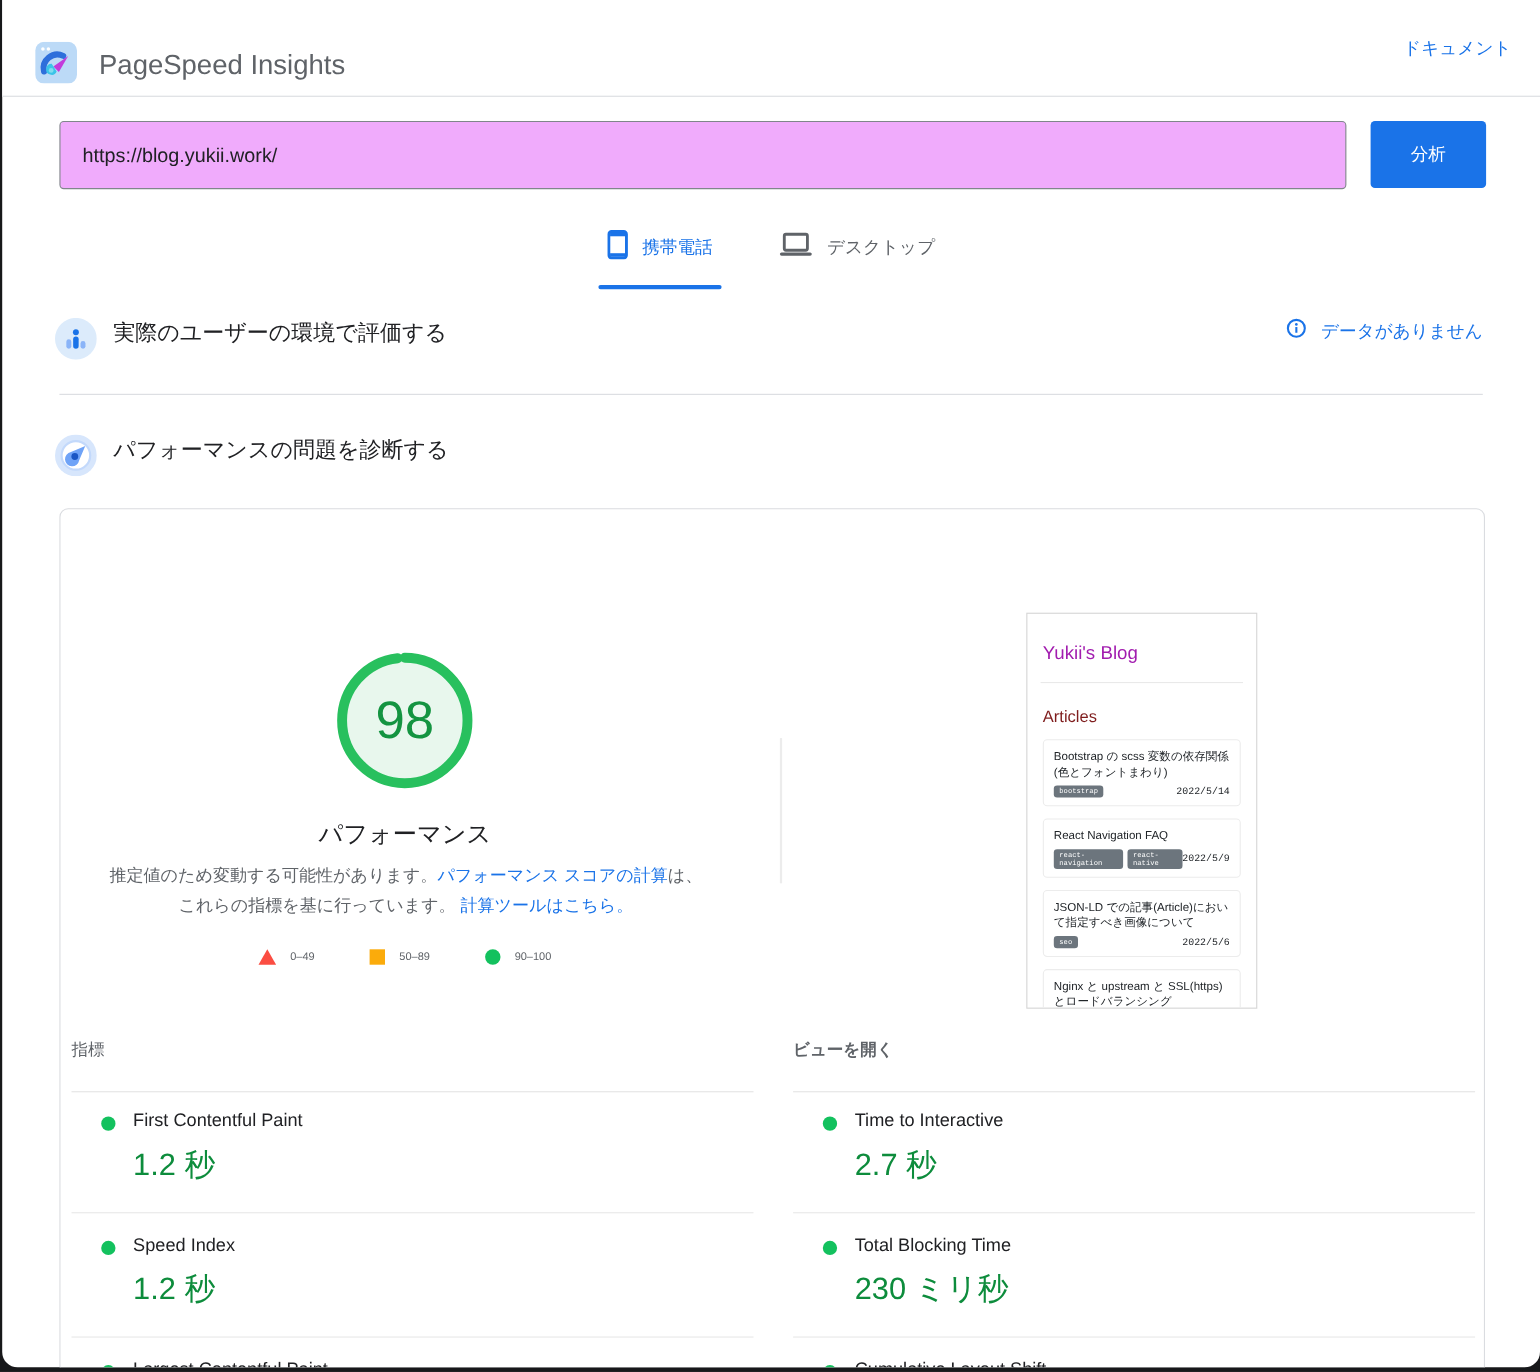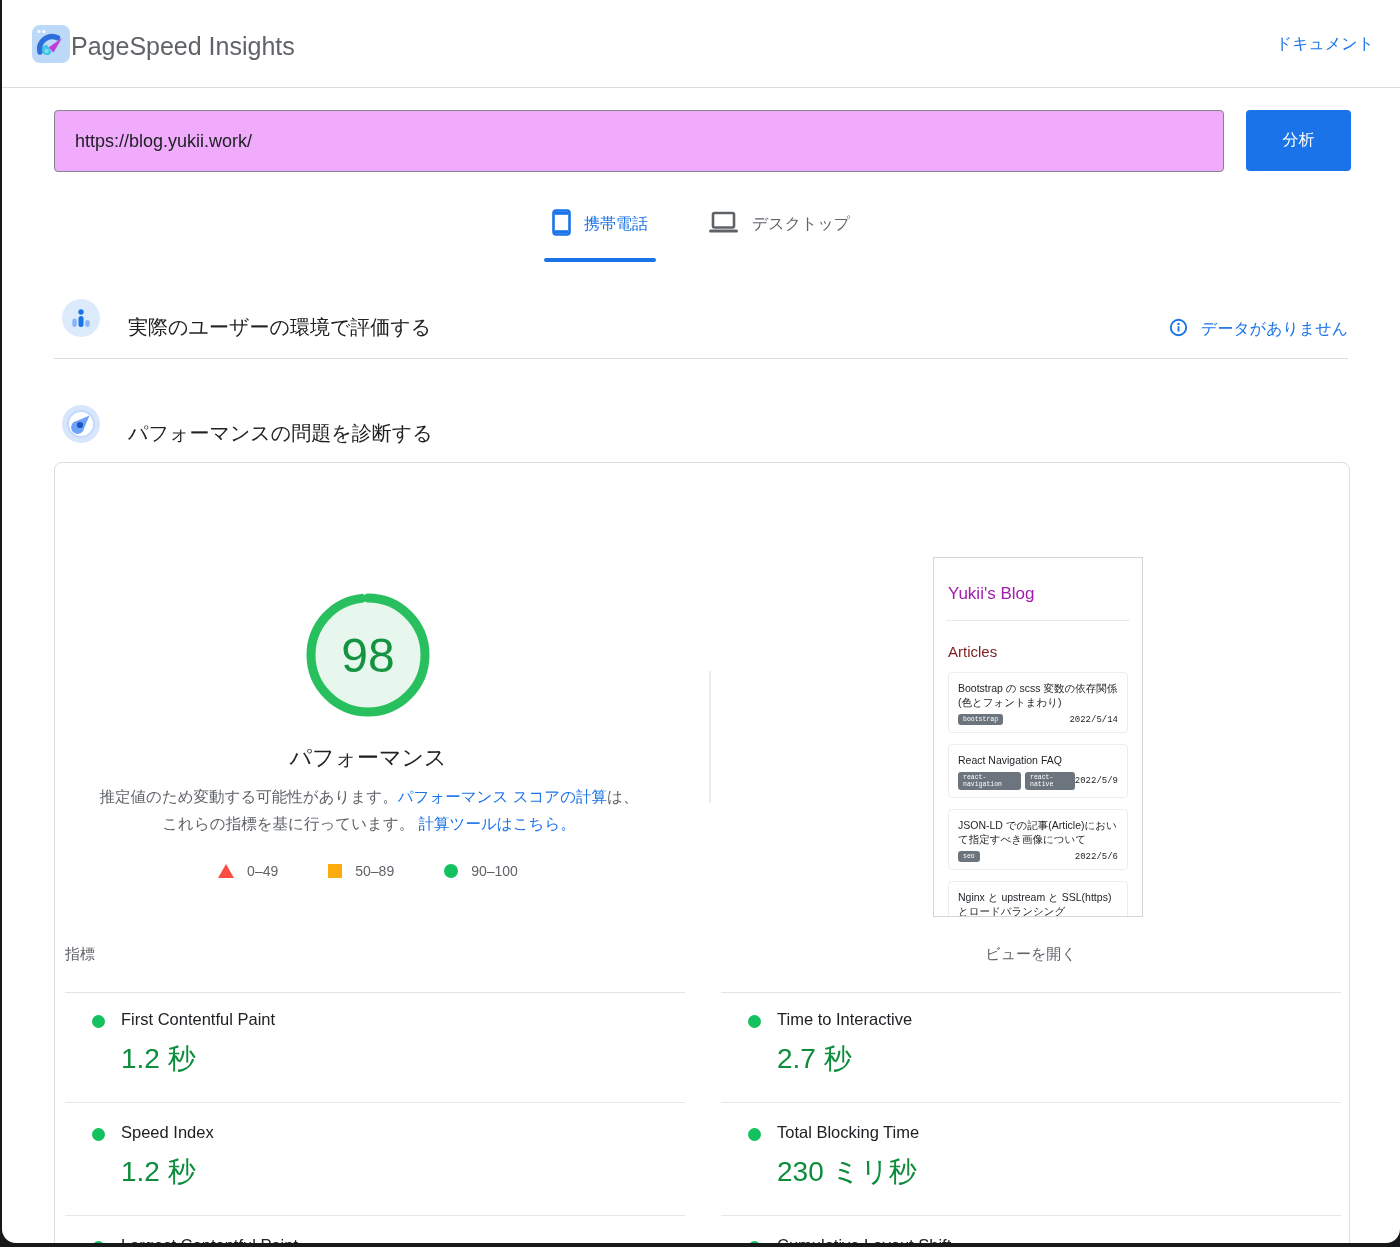--- a/index.html
+++ b/index.html
@@ -4,21 +4,21 @@
 <style>
   * { box-sizing: border-box; margin: 0; padding: 0; }
   html,body { background:#17181a; }
   body { font-family:"Liberation Sans","DejaVu Sans",sans-serif; }
   .stage { position:relative; width:1400px; height:1247px; background:#17181a; overflow:hidden; }
   .page  { position:absolute; left:2px; top:0; width:1398px; height:1243px; background:#fff;
            border-radius:0 0 14px 14px; overflow:hidden; }
 
   
   .header { position:absolute; top:0; left:0; right:0; height:88px; border-bottom:1px solid #dadce0; background:#fff; }
-  .brand { position:absolute; left:30px; top:25px; display:flex; align-items:center; gap:1px; }
+  .brand { position:absolute; left:30px; top:38px; display:flex; align-items:center; gap:20px; }
   .brand-title { font-size:25px; color:#5f6368; letter-spacing:0; }
   .doc-link { position:absolute; right:26px; top:0; height:88px; display:flex; align-items:center;
               color:#1a73e8; font-size:16px; cursor:pointer; text-decoration:none; }
 
   
   .url-input { position:absolute; left:52px; top:110px; width:1170px; height:62px;
                border:1px solid #80868b; border-radius:4px; padding:0 20px; font-size:18px;
                color:#202124; font-family:inherit; background:#f0abfc; outline:none; }
   .analyze-btn { position:absolute; left:1244px; top:110px; width:105px; height:61px;
                  background:#1a73e8; color:#fff; font-size:16px; border:none; border-radius:4px;
@@ -26,21 +26,21 @@
 
   
   .tabs { position:absolute; top:203px; left:0; right:0; display:flex; justify-content:center; gap:44px; }
   .tab { position:relative; display:flex; align-items:center; gap:13px; padding:6px 8px 22px 8px;
          font-size:16px; cursor:pointer; }
   .tab.active { color:#1a73e8;align-items:center; }
   .tab.inactive { color:#5f6368; }
   .tab .underline { position:absolute; left:0; right:0; bottom:0; height:4px; border-radius:3px; background:#1a73e8; }
 
   
-  .sec-row { position:absolute; left:60px; right:52px; height:52px; display:flex; align-items:flex-end;gap:13px; }
+  .sec-row { position:absolute; left:48px; right:52px; height:52px; display:flex; align-items:flex-start; }
   .sec-row.field { top:289px; }
   .sec-row.lab   { top:395px; }
   .sec-title { margin-left:15px; font-size:20px; color:#202124; }
   .sec-status { position:absolute; right:0; display:flex; align-items:center; gap:13px;
                 color:#1a73e8; font-size:16px; cursor:pointer; }
   .hdiv { position:absolute; left:52px; right:52px; top:358px; height:1px; background:#dadce0; }
 
   
   .card { position:absolute; left:52px; top:462px; width:1296px; height:830px;
           border:1px solid #dadce0; border-radius:8px; background:#fff; }
@@ -50,21 +50,21 @@
   .gauge-score { position:absolute; inset:0; display:flex; align-items:center; justify-content:center;
                  font-size:48px; color:#149441; }
   .gauge-label { position:absolute; left:0; top:280px; width:626px; text-align:center;
                  font-size:22px; color:#202124; }
   .disclaimer { position:absolute; left:40px; top:320px; width:548px; text-align:center;
                 font-size:15.5px; line-height:27px; color:#5f6368; }
   .disclaimer a { color:#1a73e8; text-decoration:none; cursor:pointer; }
 
   .legend { position:absolute; left:0; top:400px; width:626px; display:flex; justify-content:center;
             gap:50px; align-items:center; }
-  .legend-item { display:flex; align-items:center; gap:13px; font-size:14px; color:#5f6368; }
+  .legend-item { display:flex; align-items:center; gap:13px; font-size:10px; color:#5f6368; }
   .shp-tri { width:0; height:0; border-left:8px solid transparent; border-right:8px solid transparent;
              border-bottom:14px solid #fb4d42; }
   .shp-sq  { width:14px; height:14px; background:#fbab0b; }
   .shp-cir { width:14px; height:14px; border-radius:50%; background:#13c15e; }
 
   .vdiv { position:absolute; left:654px; top:208px; width:2px; height:132px; background:#ececec; }
 
   
   .thumb { position:absolute; left:878px; top:94px; width:210px; height:360px;
            border:1px solid #d5d5d5; background:#fff; overflow:hidden; padding:26px 14px 0 14px; }
@@ -75,21 +75,21 @@
   .art-title { font-size:10.5px; line-height:14px; color:#212529; }
   .art-meta { display:flex; align-items:center; margin-top:5px;font-family:Liberation Mono, monospace; }
   .art-tags { display:flex; gap:4px; flex:1; }
   .tag { background:#6c757d; color:#fff; font-size:6.5px; padding:2px 5px; border-radius:3px; }
   .art-date { font-size:9px; color:#212529; }
 
   
   .metrics-head { position:absolute; left:10px; top:482px; width:1276px;
                   display:grid; grid-template-columns:1fr 1fr; column-gap:36px; }
   .metrics-head > div { border-bottom:1px solid #e4e4e4; padding-bottom:28px; font-size:15px; color:#5f6368; }
-  .metrics-head .right { text-align:center; cursor:pointer; }
+  .metrics-head .right { text-align:left; cursor:pointer;font-weight:bold; }
   .metrics-grid { position:absolute; left:10px; top:527px; width:1276px;
                   display:grid; grid-template-columns:1fr 1fr; column-gap:36px; }
   .metric { position:relative; border-bottom:1px solid #e8e8e8; padding:20px 0 24px 56px; }
   .m-dot { position:absolute; left:27px; top:25px; width:13px; height:13px; border-radius:50%; background:#13c15e; }
   .m-name { font-size:16.5px; color:#202124; }
   .m-value { margin-top:11px; font-size:28px; color:#0d8c3c; }
 </style>
 </head>
 <body>
 

